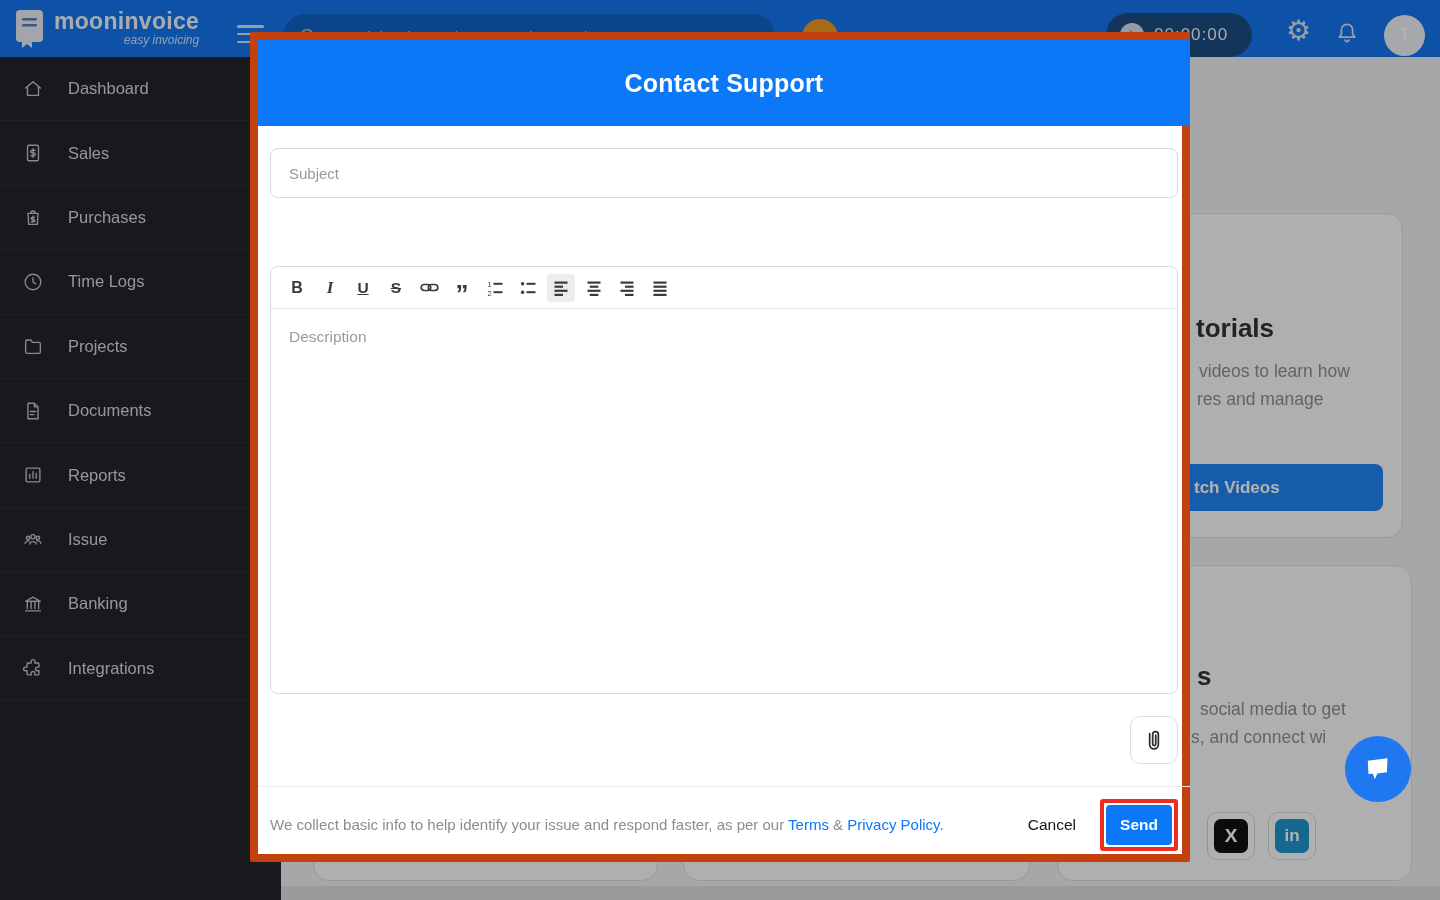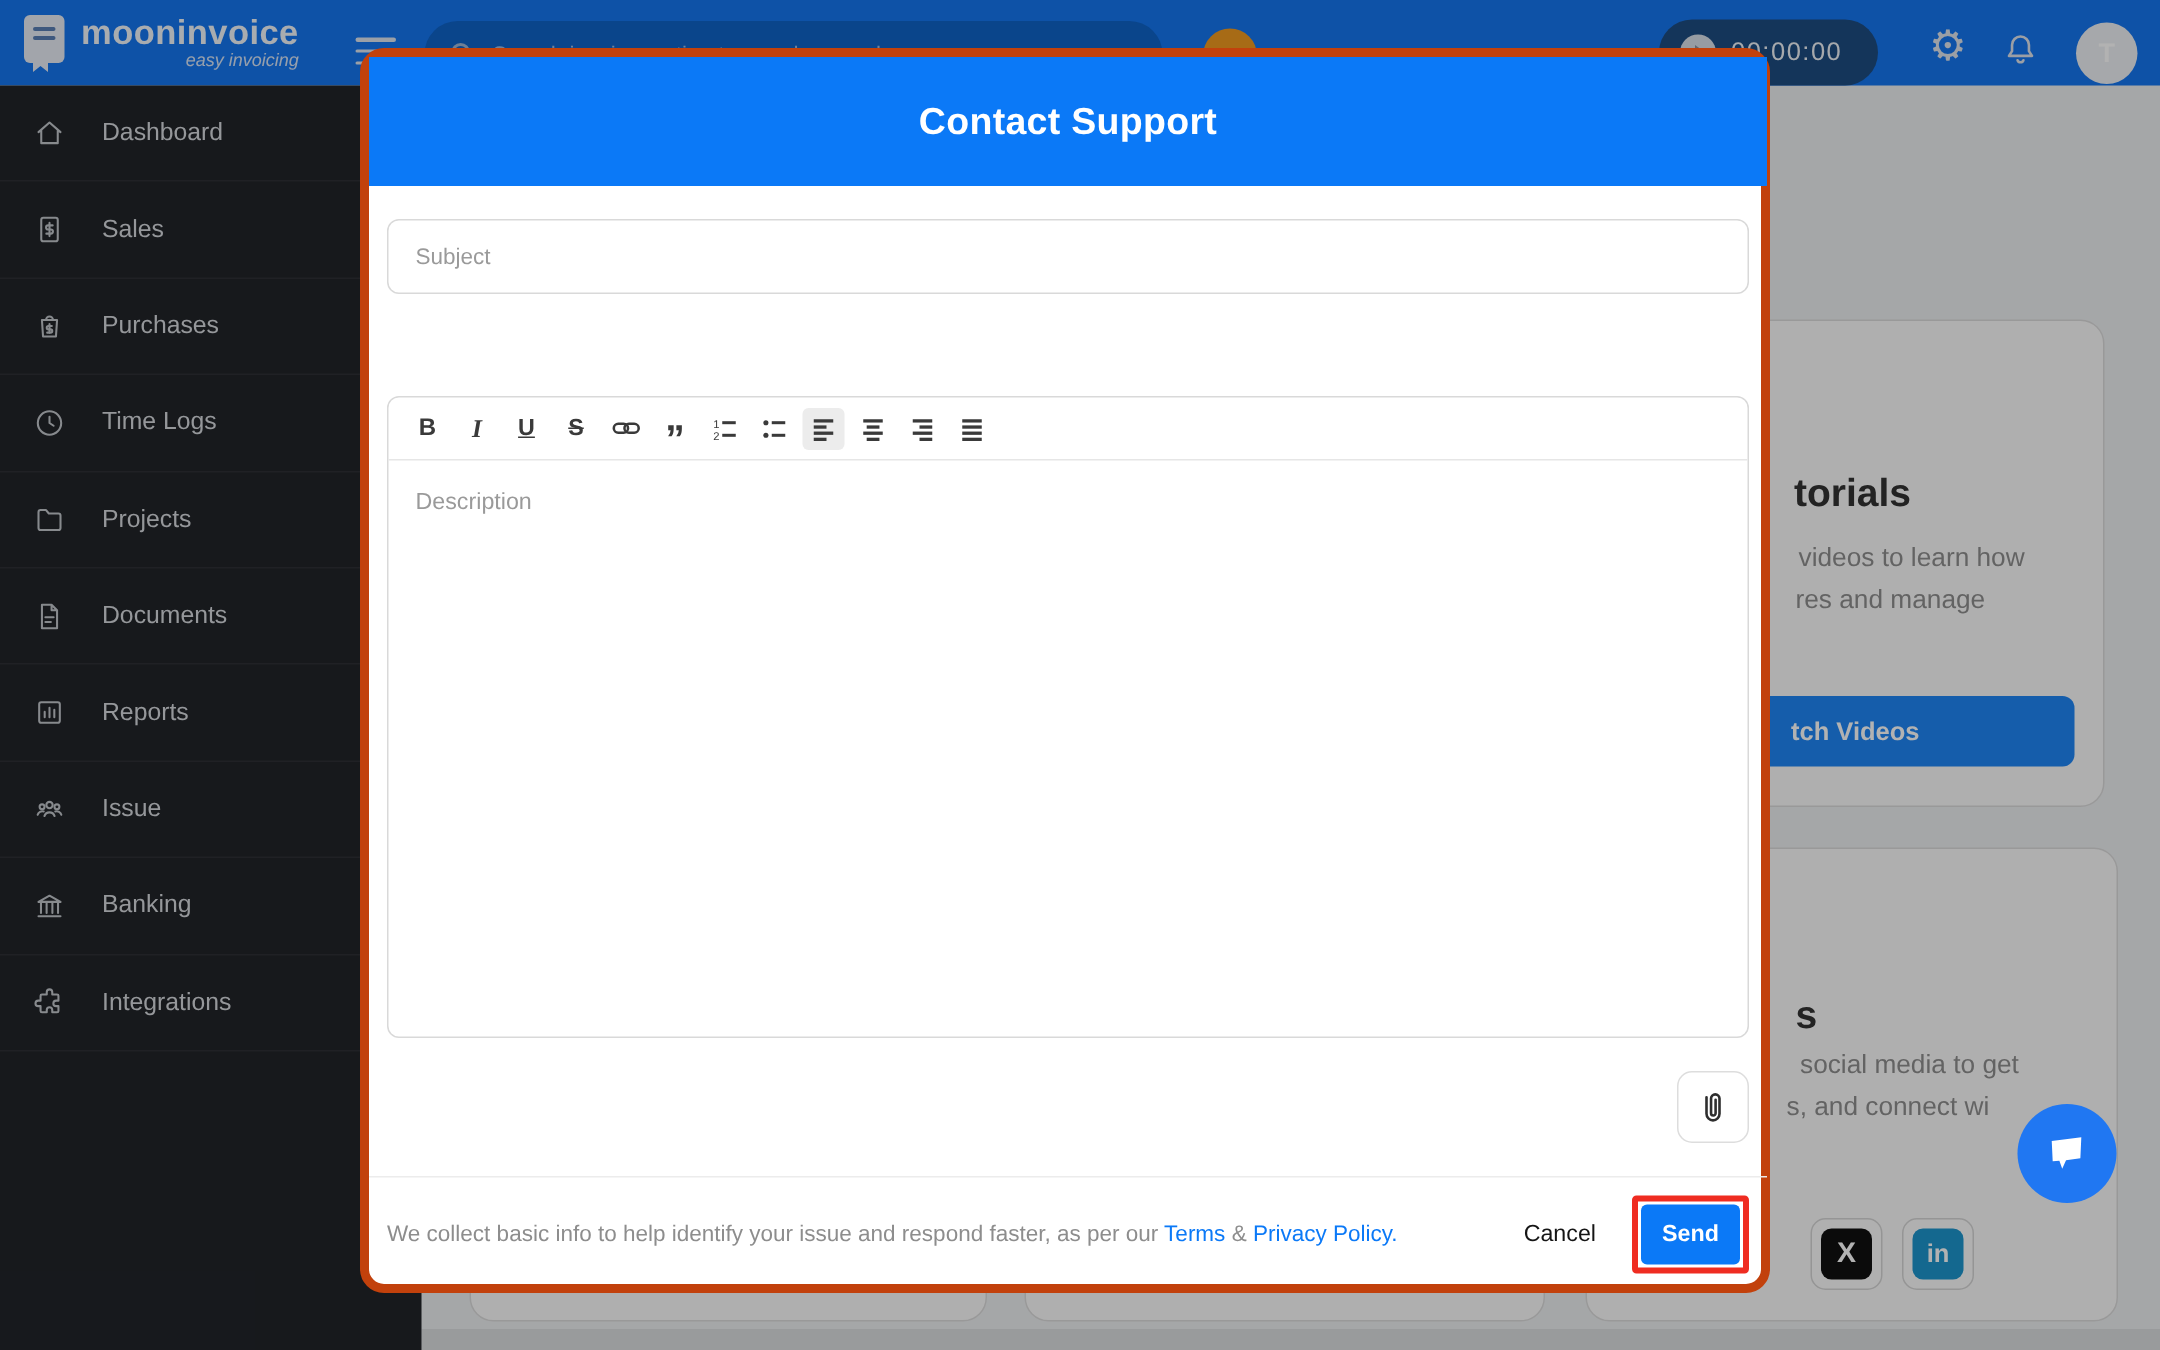--- a/index.html
+++ b/index.html
@@ -60,21 +60,21 @@
   .soc-inner.x { background:#111; font-size:19px; }
   .soc-inner.in { background:#1d95cd; font-size:17px; }
 
   
   .overlay { position:absolute; left:0; top:0; width:1440px; height:900px; background:rgba(0,0,0,.30); z-index:10; }
 
   
   .chat-fab { position:absolute; left:1345px; top:736px; width:66px; height:66px; border-radius:50%; background:#2077f2; z-index:15; display:flex; align-items:center; justify-content:center; cursor:pointer; }
 
   
-  .modal { position:absolute; left:240px; top:32px; width:940px; height:830px; border:6px solid #c2410c; border-radius:16px; background:#fff; z-index:20; }
+  .modal { position:absolute; left:250px; top:32px; width:940px; height:830px; border:8px solid #c2410c; border-radius:2px; background:#fff; z-index:20; }
   .m-header { position:absolute; left:0; top:0; width:932px; height:86px; background:#0b79f7; display:flex; align-items:center; justify-content:center; }
   .m-title { color:#fff; font-size:25px; font-weight:600; letter-spacing:.2px; }
   .subject { position:absolute; left:12px; top:108px; width:908px; height:50px; border:1px solid #d9d9d9; border-radius:8px; padding:0 18px; font-size:15px; color:#333; outline:none; font-family:"Liberation Sans",sans-serif; }
   .subject::placeholder { color:#9a9a9a; }
   .radio-row { position:absolute; left:16px; top:182px; display:flex; align-items:center; gap:26px; }
   .radio-item { display:flex; align-items:center; gap:9px; cursor:pointer; }
   .radio-circle { width:21px; height:21px; border-radius:50%; border:2px solid #909090; background:#fff; display:flex; align-items:center; justify-content:center; }
   .radio-item.selected .radio-circle { border-color:#0b79f7; }
   .radio-item.selected .radio-circle:after { content:""; width:11px; height:11px; border-radius:50%; background:#0b79f7; }
   .radio-label { font-size:15.5px; color:#1f1f1f; }

